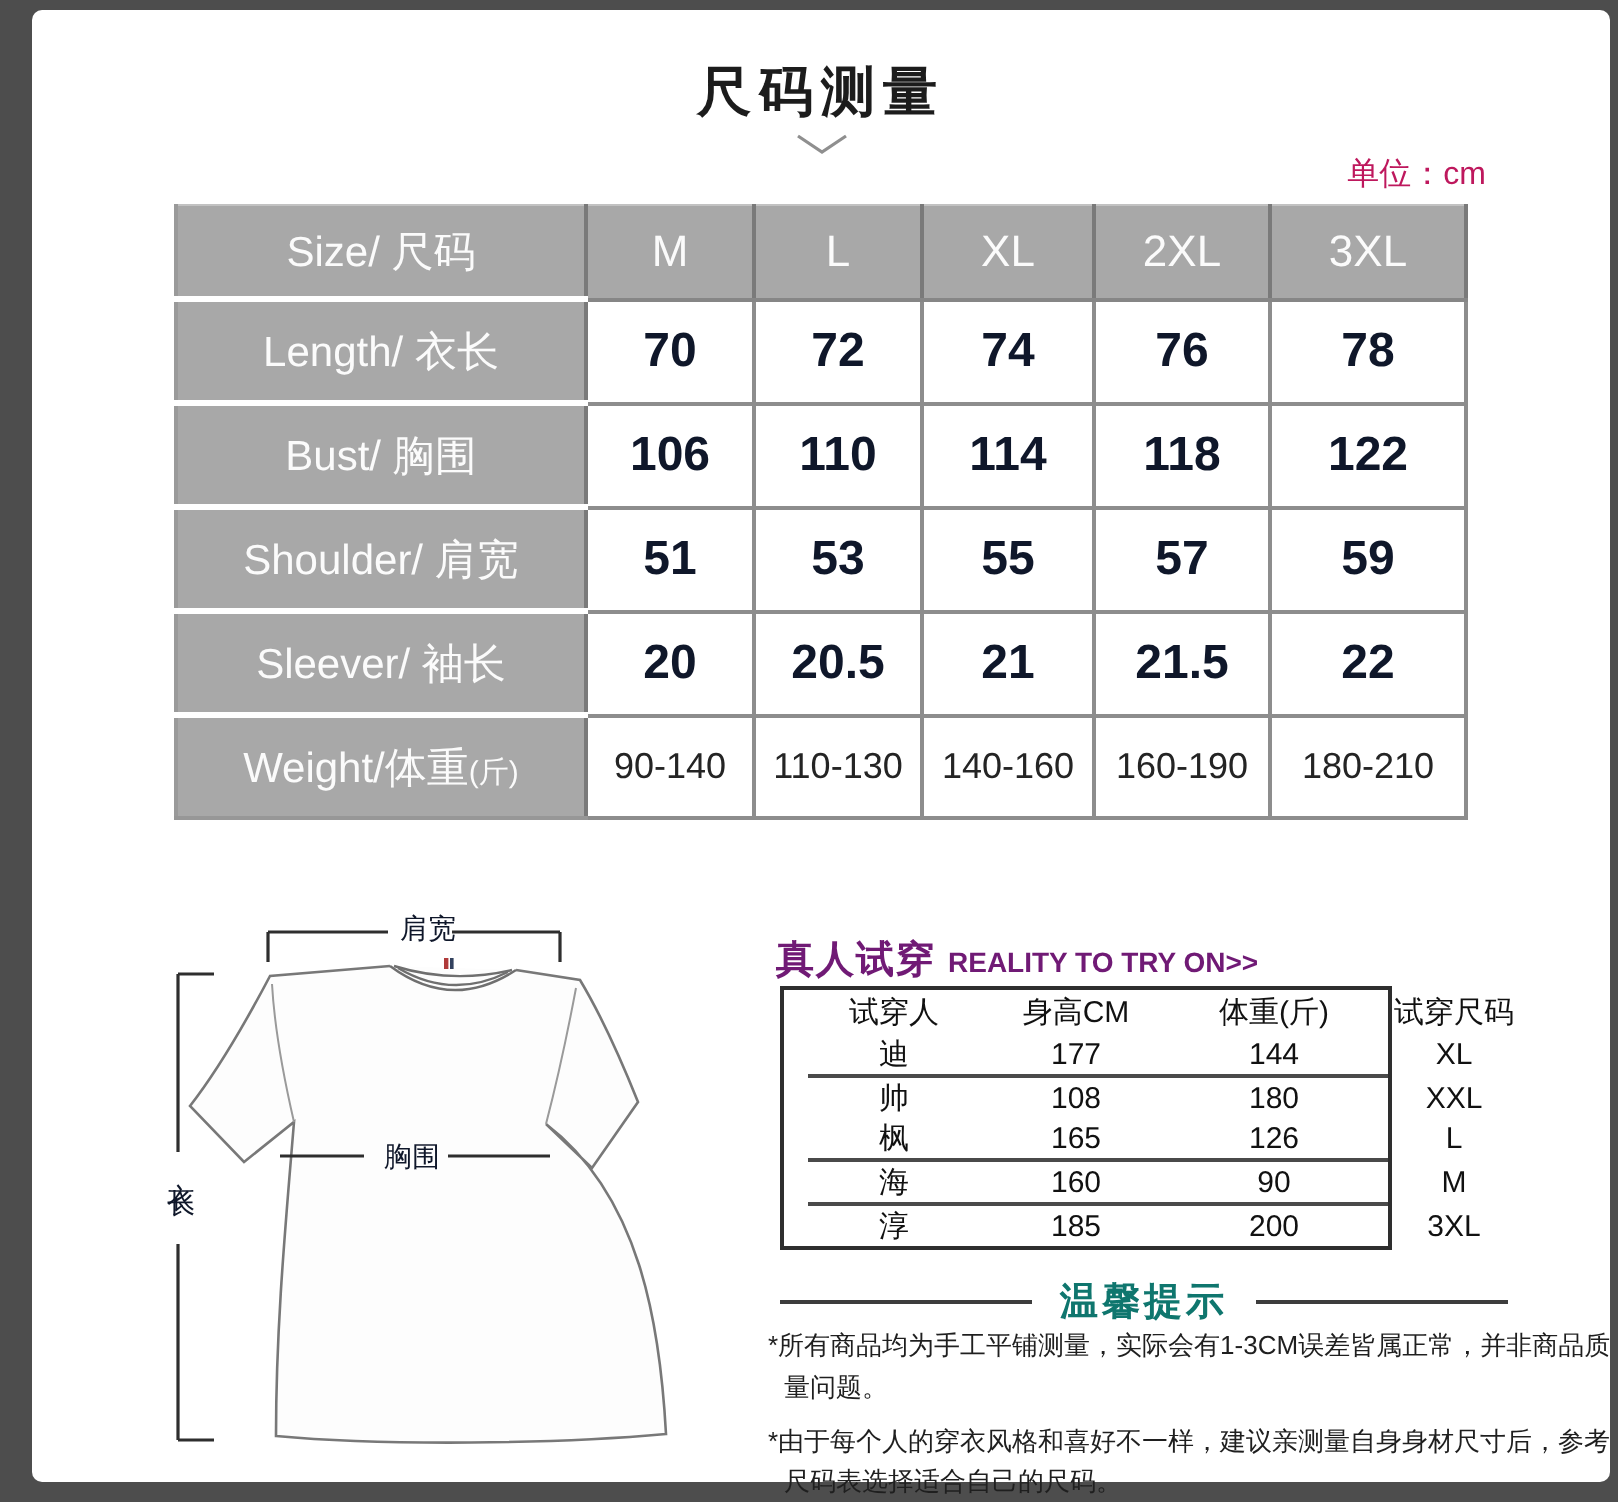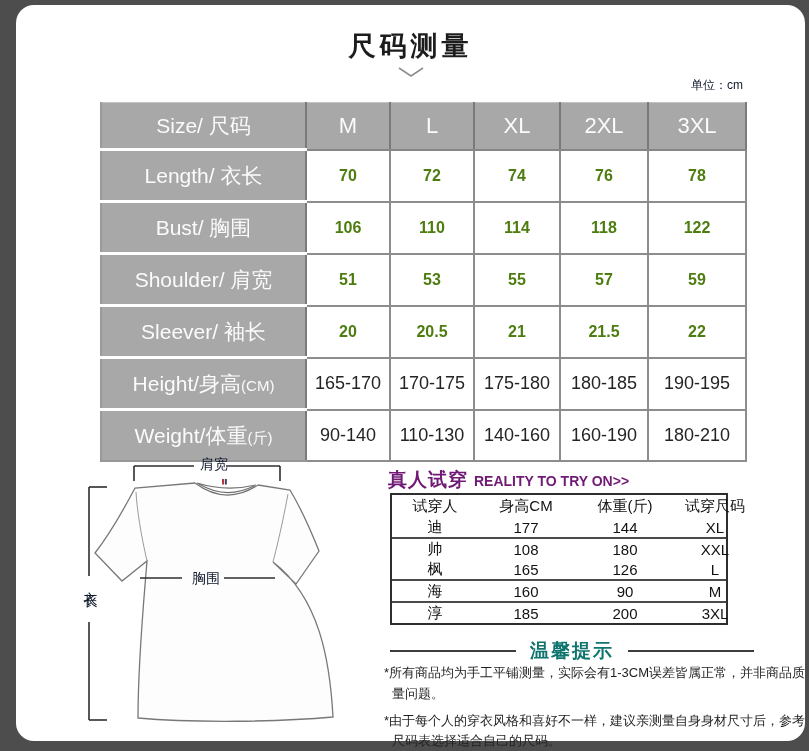--- a/index.html
+++ b/index.html
@@ -4,68 +4,68 @@
 <style>
   html,body{margin:0;padding:0;}
   body{
     width:809px;height:751px;position:relative;
     background:#4d4d4d;
     font-family:"Liberation Sans","DejaVu Sans",sans-serif;
     overflow:hidden;
   }
   .content{
     position:absolute;left:16px;top:5px;width:789px;height:736px;
-    background:#ffffff;border-radius:18px;
+    background:#ffffff;border-radius:5px;
   }
   
   .page-title{
     position:absolute;top:23px;left:0;right:0;text-align:center;
     font-size:27px;font-weight:bold;color:#1c1c1c;letter-spacing:4px;
   }
   .chevron{position:absolute;top:61px;left:50%;margin-left:-14px;}
-  .unit-note{position:absolute;top:72px;right:62px;font-size:12px;color:#0f172a;}
+  .unit-note{position:absolute;top:72px;right:62px;font-size:16px;color:#be185d;}
 
   
   table.size-table{
-    position:absolute;top:97px;left:84px;
+    position:absolute;top:97px;left:71px;
     border-collapse:collapse;table-layout:fixed;
   }
   table.size-table td{height:49px;text-align:center;vertical-align:middle;padding:0;}
   table.size-table tr.head td{height:45px;}
   td.g{background:#a8a8a8;color:#fbfbfb;}
   td.lbl{
     text-align:right;padding-right:14px;font-size:21px;
     border-top:3px solid #ffffff;border-bottom:3px solid #ffffff;
     border-left:2px solid #9a9a9a;border-right:2px solid #7a7a7a;
   }
   tr.head td.lbl{border-top:1px solid #c2c2c2;}
   tr.last td.lbl{border-bottom:2px solid #979797;}
   td.sz{
     font-size:22px;
     border:2px solid #7a7a7a;border-top:1px solid #c2c2c2;border-bottom:2px solid #868686;
   }
   td.d{background:#fff;border:2px solid #8d8d8d;}
-  tr.bold-row td.d{font-size:16px;font-weight:bold;color:#4d7c0f;}
+  tr.bold-row td.d{font-size:24px;font-weight:bold;color:#0f172a;}
   tr.range-row td.d{font-size:18px;color:#242424;}
   .unit{font-size:15px;}
 
   
   .diagram-svg{position:absolute;left:52px;top:445px;}
   .diag-label{position:absolute;font-size:14px;color:#0f172a;text-align:center;}
   .lbl-shoulder{left:175px;top:451px;width:46px;}
   .lbl-bust{left:164px;top:565px;width:52px;}
   .lbl-length{left:62px;top:575px;width:22px;writing-mode:vertical-rl;letter-spacing:3px;}
 
   
   .tryon-title{position:absolute;left:372px;top:462px;color:#701a75;}
   .tryon-title .cn{font-size:19px;font-weight:bold;letter-spacing:1px;}
   .tryon-title .en{font-size:14px;font-weight:bold;margin-left:6px;}
   .tryon-table{
-    position:absolute;left:374px;top:488px;width:338px;
-    border:2px solid #2e2e2e;box-sizing:border-box;
+    position:absolute;left:374px;top:488px;width:306px;
+    border:2px solid #2e2e2e;box-sizing:border-box;padding-left:12px;
   }
   .t-row{
     display:grid;grid-template-columns:86px 96px 102px 78px;
     align-items:center;height:20px;text-align:center;
     font-size:15px;color:#111;
   }
   .t-row.t-head{height:22px;}
   .t-row.sep{border-bottom:2px solid #4a4a4a;}
 
   
@@ -129,28 +129,20 @@
       <td class="d">59</td>
     </tr>
     <tr class="bold-row">
       <td class="g lbl">Sleever/ 袖长</td>
       <td class="d">20</td>
       <td class="d">20.5</td>
       <td class="d">21</td>
       <td class="d">21.5</td>
       <td class="d">22</td>
     </tr>
-    <tr class="range-row">
-      <td class="g lbl"><span>Height/身高</span><span class="unit">(CM)</span></td>
-      <td class="d">165-170</td>
-      <td class="d">170-175</td>
-      <td class="d">175-180</td>
-      <td class="d">180-185</td>
-      <td class="d">190-195</td>
-    </tr>
     <tr class="range-row last">
       <td class="g lbl"><span>Weight/体重</span><span class="unit">(斤)</span></td>
       <td class="d">90-140</td>
       <td class="d">110-130</td>
       <td class="d">140-160</td>
       <td class="d">160-190</td>
       <td class="d">180-210</td>
     </tr>
   </tbody>
     </table>

